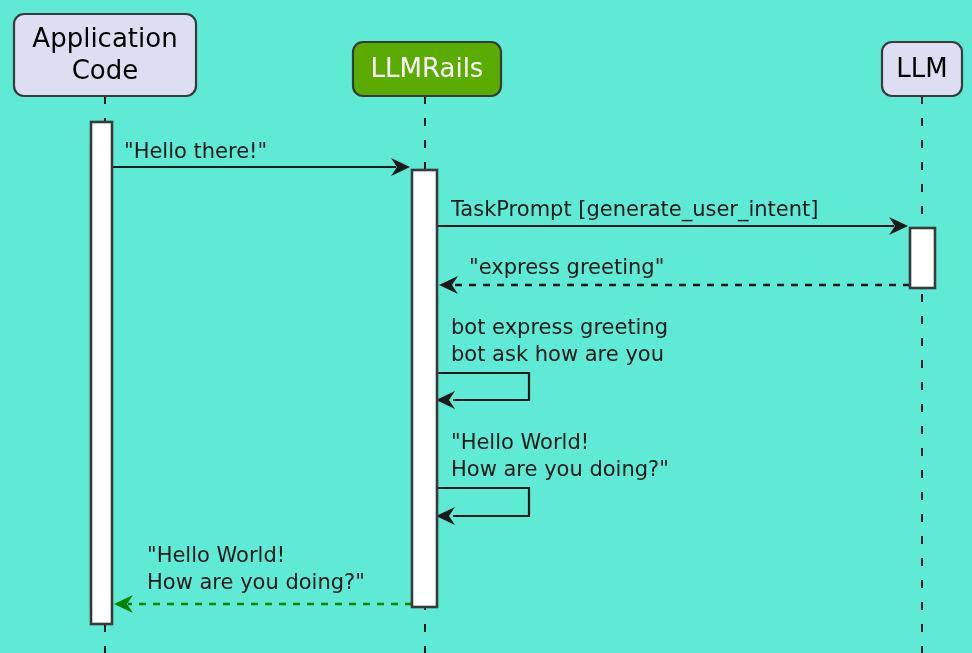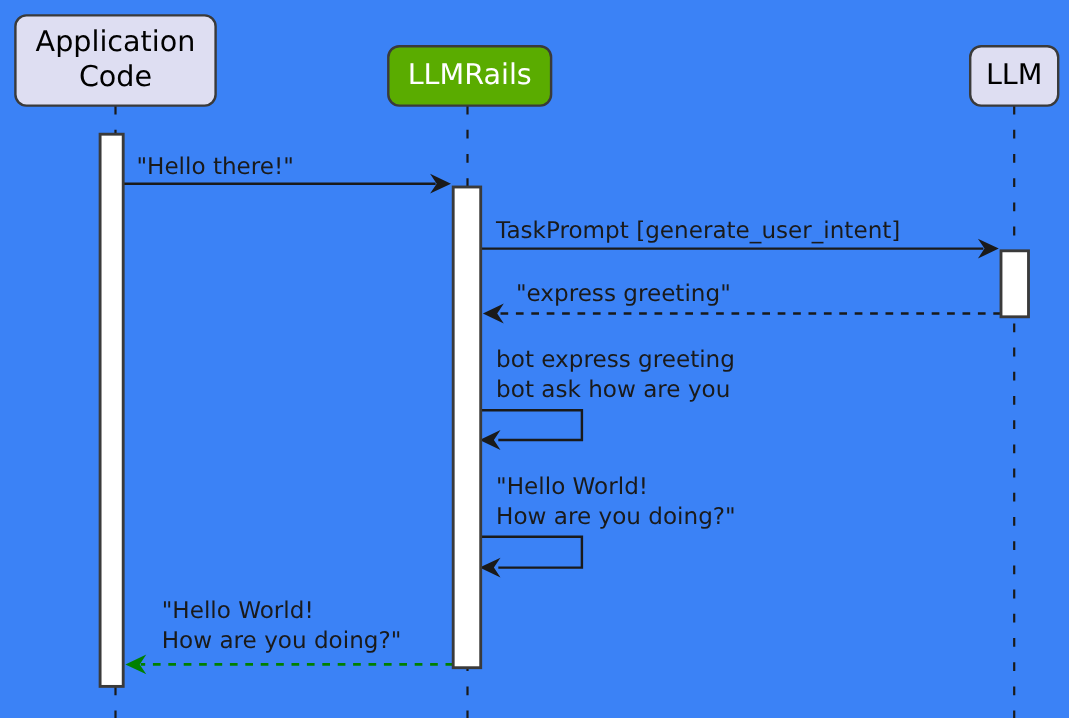--- a/index.html
+++ b/index.html
@@ -10,21 +10,21 @@
   body {
     width: 972px;
     height: 653px;
     overflow: hidden;
     font-family: "DejaVu Sans", sans-serif;
   }
   #diagram-root {
     position: relative;
     width: 972px;
     height: 653px;
-    background: #3b82f6;
+    background: #5eead4;
   }
   svg#seq-svg {
     display: block;
     width: 972px;
     height: 653px;
   }
   .participant-box {
     stroke: #3a3a3a;
     stroke-width: 2.2;
   }

